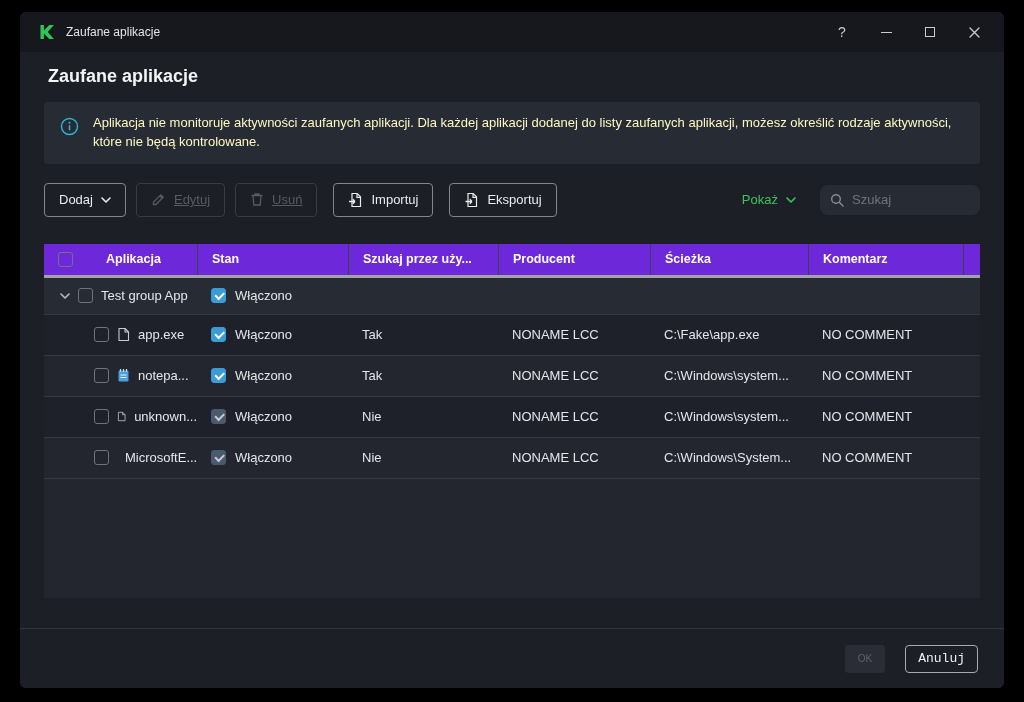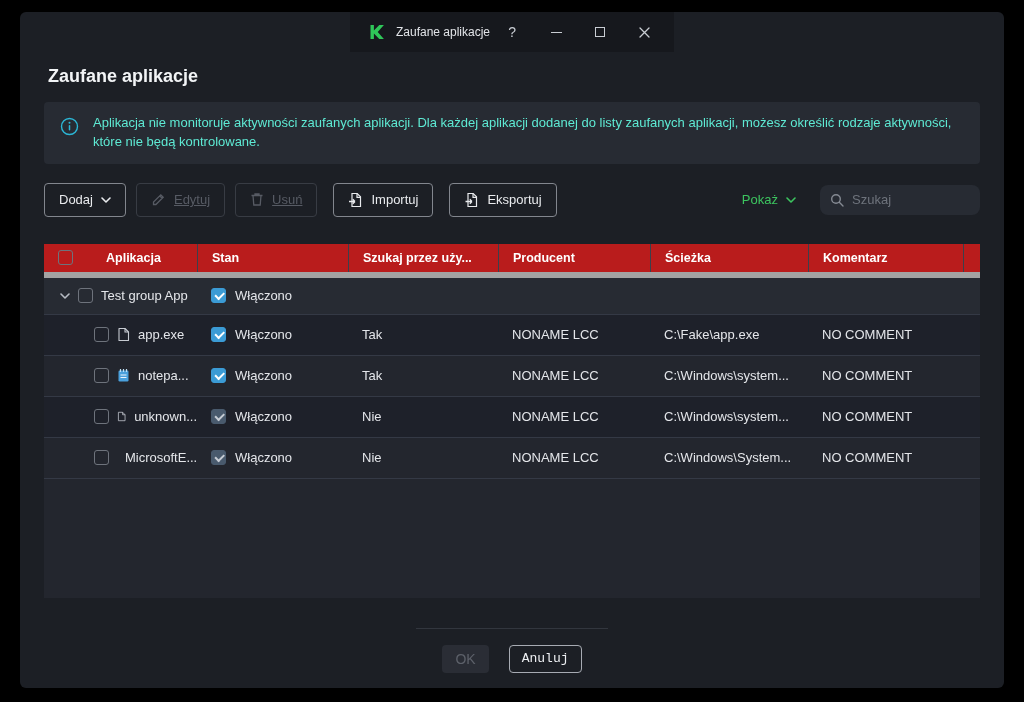--- a/index.html
+++ b/index.html
@@ -1,61 +1,61 @@
 <!DOCTYPE html>
 <html><head>
 <meta charset="utf-8">
 <style>
   * { margin:0; padding:0; box-sizing:border-box; }
   html,body { width:1024px; height:702px; background:#000; overflow:hidden;
               font-family:"Liberation Sans", sans-serif; }
   .window { position:absolute; left:20px; top:12px; width:984px; height:676px;
             background:#1c1f25; border-radius:6px; overflow:hidden;
-            display:flex; flex-direction:column;align-items:center; }
+            display:flex; flex-direction:column; }
 
   
   .titlebar { height:40px; flex:none; display:flex; align-items:center;
               justify-content:space-between; padding:0 8px 0 18px; background:#16181d; }
   .tb-left { display:flex; align-items:center; gap:10px; }
   .tb-title { font-size:12px; color:#e2e4e8; }
   .tb-controls { display:flex; align-items:center; }
   .tbc { width:44px; height:40px; background:none; border:none; color:#c9cdd3;
          font-size:14px; font-family:inherit; display:flex; align-items:center;
          justify-content:center; cursor:pointer; }
   .min-glyph { width:11px; border-top:1.5px solid #c9cdd3; display:inline-block; }
   .max-glyph { width:10px; height:10px; border:1.2px solid #c9cdd3; display:inline-block; }
 
   
   .content { flex:1; display:flex; flex-direction:column; min-height:0; }
   .page-title { font-size:18px; font-weight:bold; color:#f2f4f6; margin:14px 28px 15px; }
   .banner { margin:0 24px; background:#272b33; border-radius:4px; padding:12px 16px;
             display:flex; gap:14px; align-items:flex-start; }
   .banner svg { flex:none; margin-top:3px; }
-  .banner p { font-size:13px; line-height:1.45; color:#5eead4; max-width:880px; }
+  .banner p { font-size:13px; line-height:1.45; color:#fef9c3; max-width:880px; }
 
   
   .toolbar { margin:19px 24px 0; display:flex; align-items:center; gap:10px; }
   .btn { height:30px; padding:16px 14px; display:inline-flex; align-items:center; gap:8px;
          background:none; border:1px solid #82868e; border-radius:4px; color:#e9ebee;
          font-size:13px; font-family:inherit; cursor:pointer; white-space:nowrap; }
   .btn.disabled { border-color:#383c44; color:#575b64; cursor:default;text-decoration:underline; }
   .spacer { flex:1; }
   .show-link { display:inline-flex; align-items:center; gap:8px; color:#3cc45f;
                font-size:13px; cursor:pointer; margin-right:14px; }
   .search { width:160px; height:30px; background:#272b33; border-radius:8px;
             display:flex; align-items:center; gap:8px; padding:0 10px; }
   .search input { flex:1; min-width:0; background:none; border:none; outline:none;
                   color:#e4e6ea; font-size:13px; font-family:inherit; }
   .search input::placeholder { color:#6e737c; }
 
   
   .tbl { margin:27px 24px 0; height:354px; display:flex; flex-direction:column;
          background:#23262e; overflow:hidden; }
   .grid { display:grid; grid-template-columns:153px 151px 150px 152px 158px 155px 1fr; }
-  .thead { height:34px; flex:none; background:#b91c1c; border-bottom:6px solid #a3a3a3; }
+  .thead { height:34px; flex:none; background:#6d28d9; border-bottom:3px solid #a3a3a3; }
   .th { display:flex; align-items:center; padding-left:14px; font-size:12.5px;
         font-weight:bold; color:#ffffff; border-left:1px solid #3b404b;
         overflow:hidden; white-space:nowrap; }
   .th.first { border-left:none; }
   .th.first .lbl { margin-left:33px; }
   .trow { height:41px; flex:none; border-bottom:1px solid #343945; }
   .trow.group { height:37px; background:#272b33; }
   .trow.dark { background:#1e212a; }
   .trow.light { background:#23262e; }
   .td { display:flex; align-items:center; padding-left:14px; font-size:13px;
@@ -74,21 +74,21 @@
         height:3.5px; border-left:2px solid #fff; border-bottom:2px solid #fff;
         transform:rotate(-45deg); }
   .cb.checked.dim { background:#495a6d; border-color:#495a6d; }
   .cb.checked.dim::after { border-color:#c6ccd4; }
 
   
   .footer { flex:none; height:60px; border-top:1px solid #32363e; display:flex;
             align-items:center; justify-content:flex-end; gap:20px; padding:0 26px;
             background:#1c1f25; }
   .btn-ok { height:28px; padding:0 13px; background:#2a2d35; border:none;
-            border-radius:4px; color:#5d616a; font-size:14px; font-family:inherit; }
+            border-radius:4px; color:#5d616a; font-size:10px; font-family:inherit; }
   .btn-cancel { height:28px; padding:0 12px; background:none; border:1px solid #a7abb3;
             border-radius:4px; color:#eef0f3; font-size:13px; font-family:Liberation Mono, monospace;
             cursor:pointer; }
 </style>
 </head>
 <body>
 
 <div class="window">
 
   <div class="titlebar">

